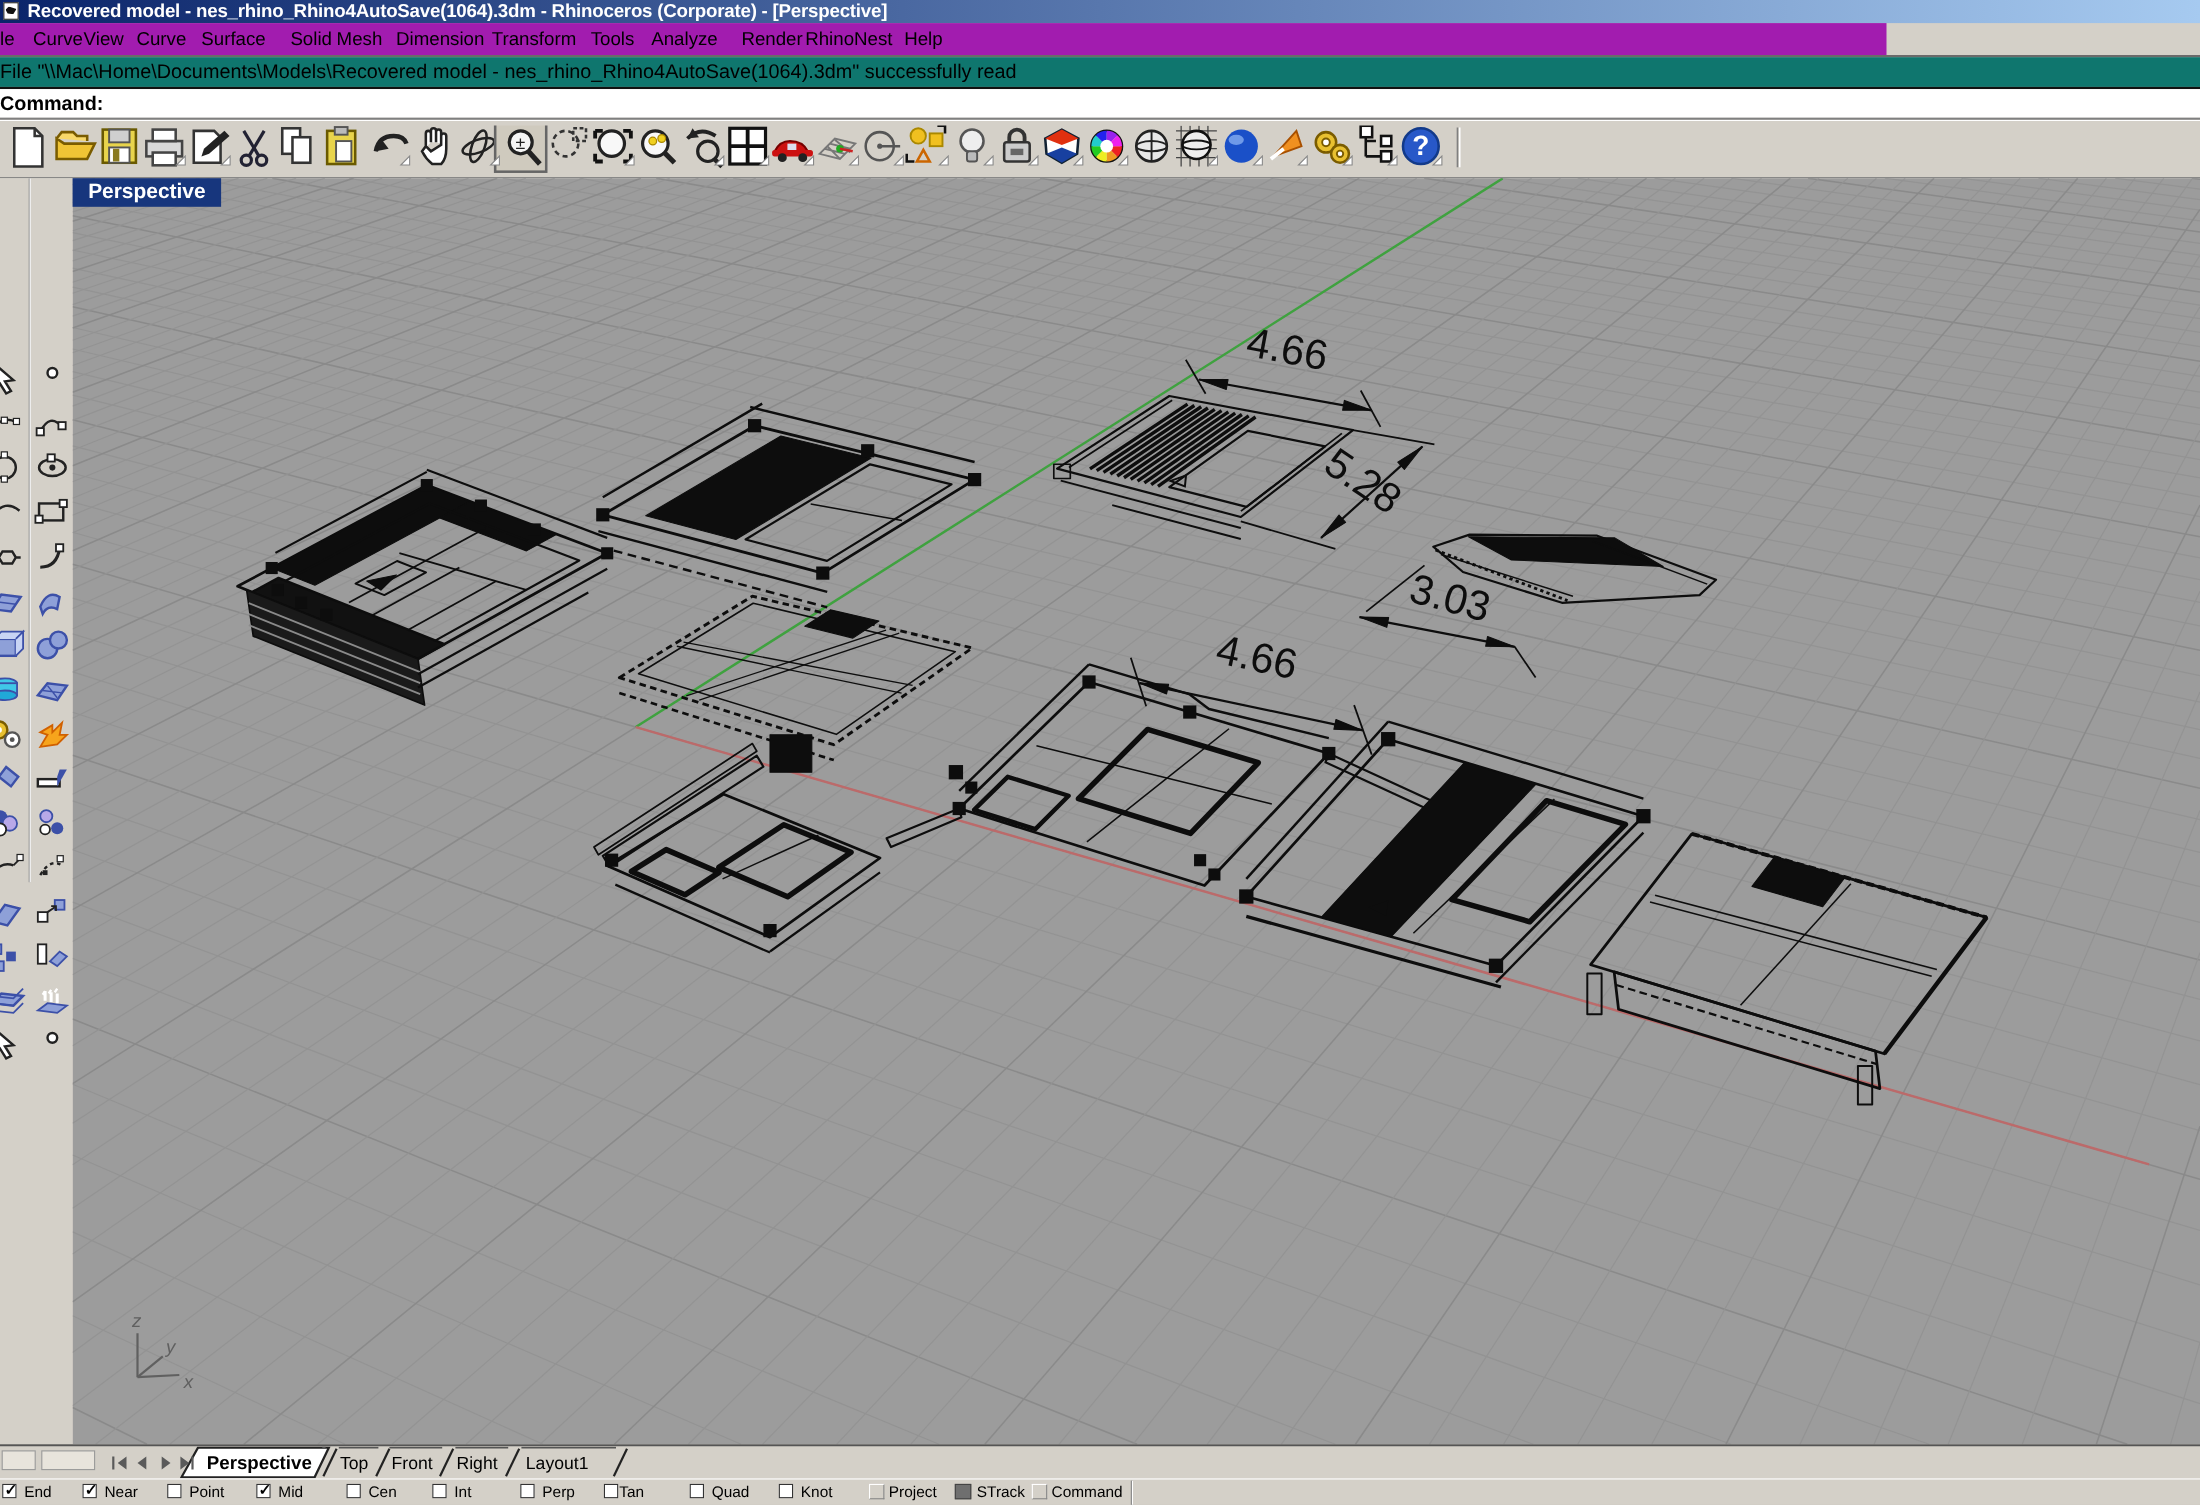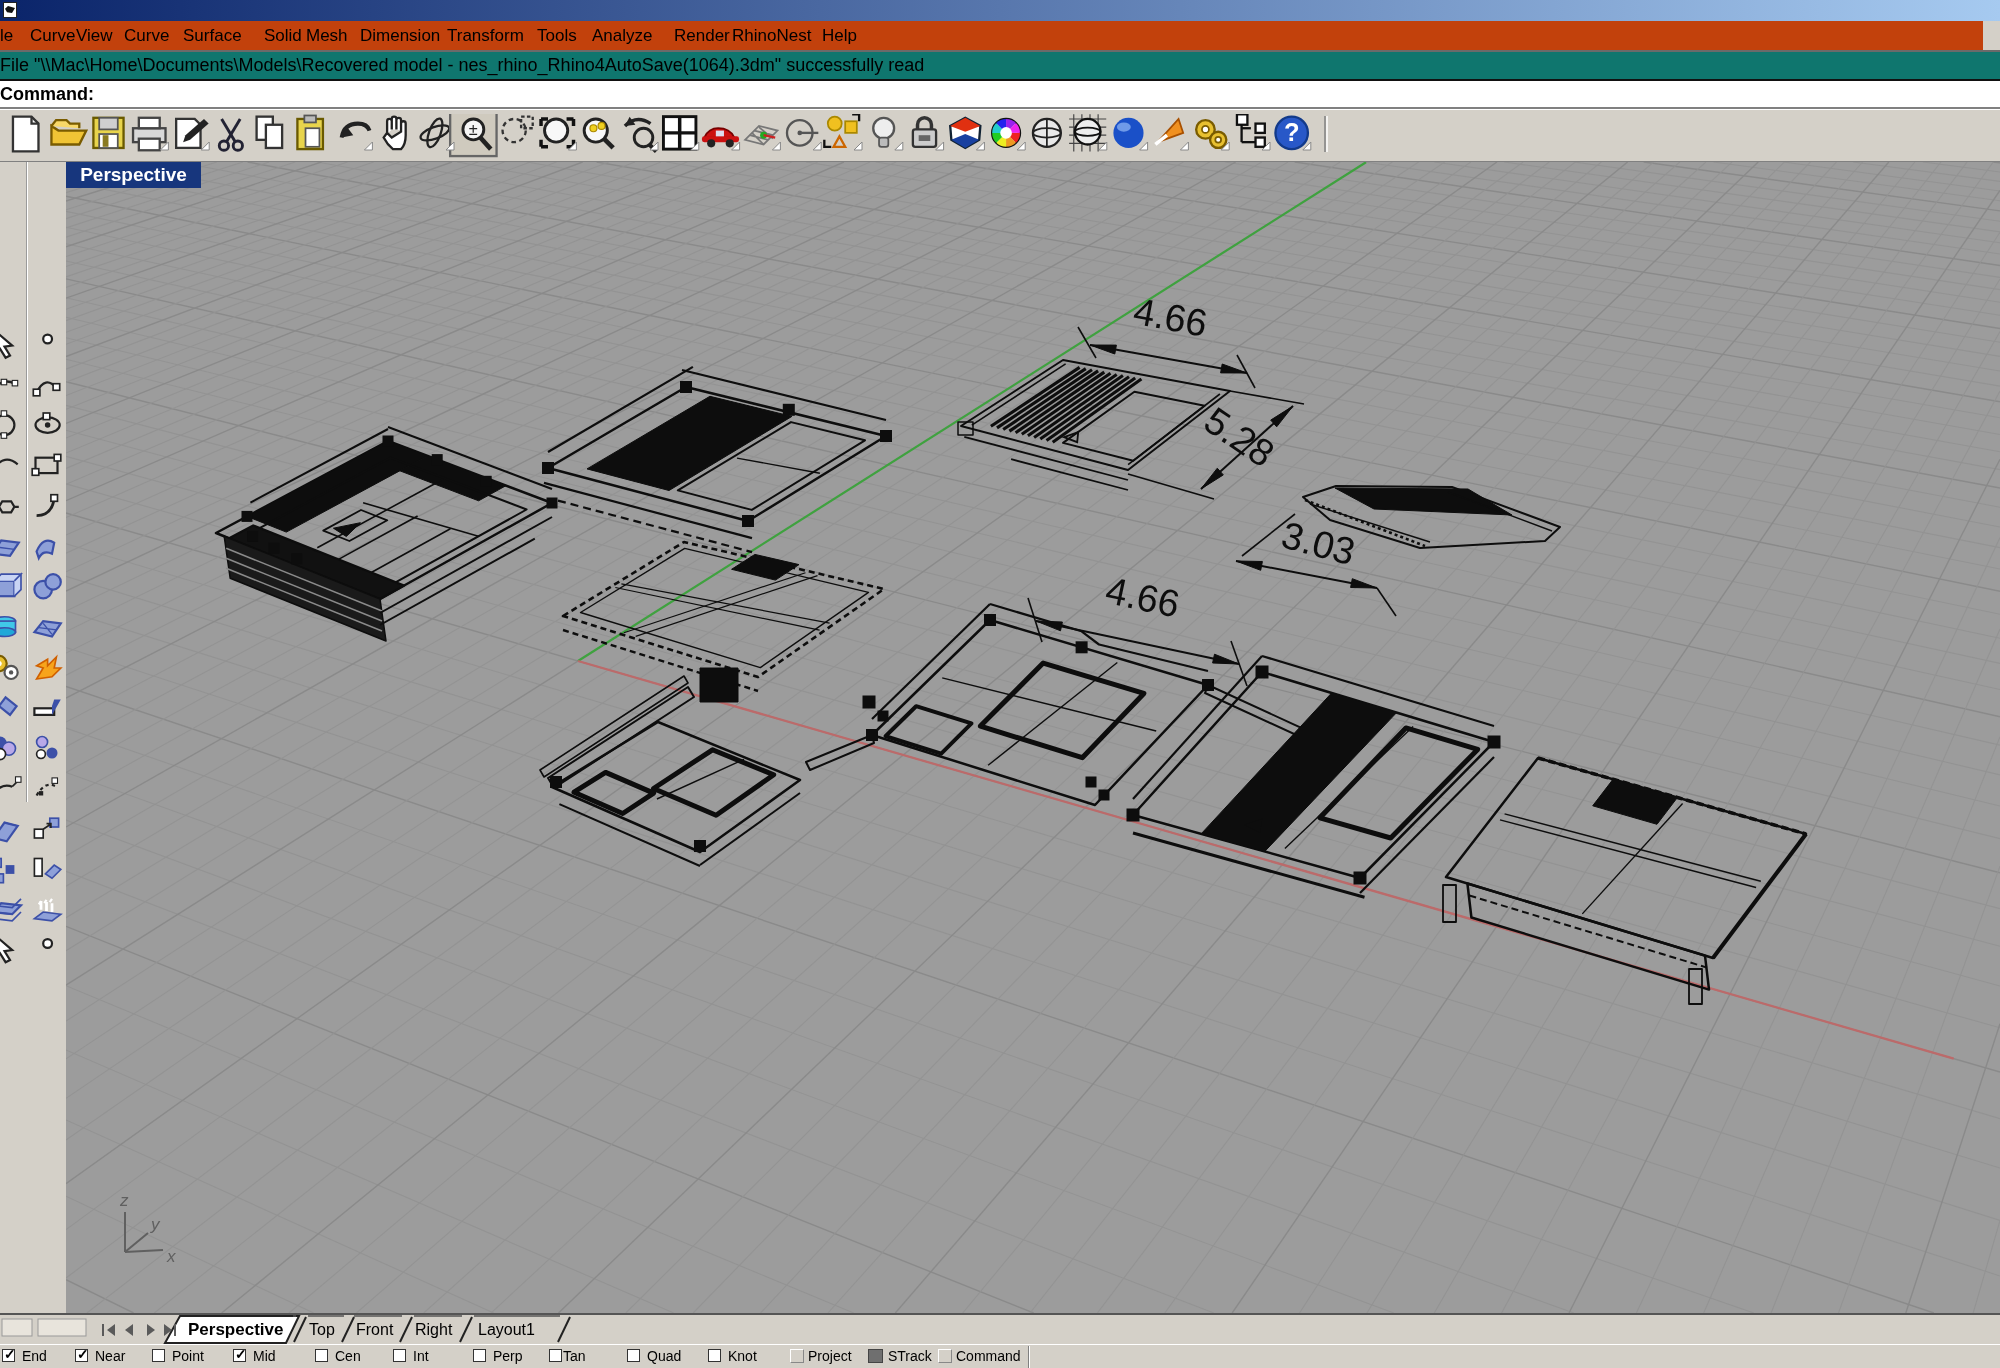--- a/index.html
+++ b/index.html
@@ -1,21 +1,22 @@
 <!DOCTYPE html>
 <html><head><meta charset="utf-8"><style>
 *{margin:0;padding:0;box-sizing:border-box}
 body{font-family:"Liberation Sans",sans-serif;width:2000px;height:1368px;overflow:hidden;background:#d4d0c8}
 .abs{position:absolute}
 </style></head><body>
 <div class="abs" style="left:0;top:0;width:2000px;height:21px;background:linear-gradient(to right,#0a246a,#a6caf0)">
   <div class="abs" style="left:3px;top:2px;width:14px;height:16px;background:#fff;border:1px solid #222"></div>
     <div class="abs" style="left:5px;top:6px;width:10px;height:7px;background:#111;clip-path:polygon(0 40%,30% 0,100% 30%,70% 100%,20% 90%)"></div>
+  <span class="abs" style="left:25px;top:0px;color:#fff;font-weight:bold;font-size:17px;letter-spacing:-0.2px;white-space:nowrap">Recovered model - nes_rhino_Rhino4AutoSave(1064).3dm - Rhinoceros (Corporate) - [Perspective]</span>
 </div>
-<div class="abs" style="left:0;top:21px;width:1983px;height:29px;background:#c2410c;font-size:17px;line-height:29px">
+<div class="abs" style="left:0;top:21px;width:1715px;height:29px;background:#a21caf;font-size:17px;line-height:29px">
     <span style="position:absolute;left:0px;top:0">le</span>
     <span style="position:absolute;left:30px;top:0">Curve</span>
     <span style="position:absolute;left:76px;top:0">View</span>
     <span style="position:absolute;left:124px;top:0">Curve</span>
     <span style="position:absolute;left:183px;top:0">Surface</span>
     <span style="position:absolute;left:264px;top:0">Solid</span>
     <span style="position:absolute;left:306px;top:0">Mesh</span>
     <span style="position:absolute;left:360px;top:0">Dimension</span>
     <span style="position:absolute;left:447px;top:0">Transform</span>
     <span style="position:absolute;left:537px;top:0">Tools</span>

